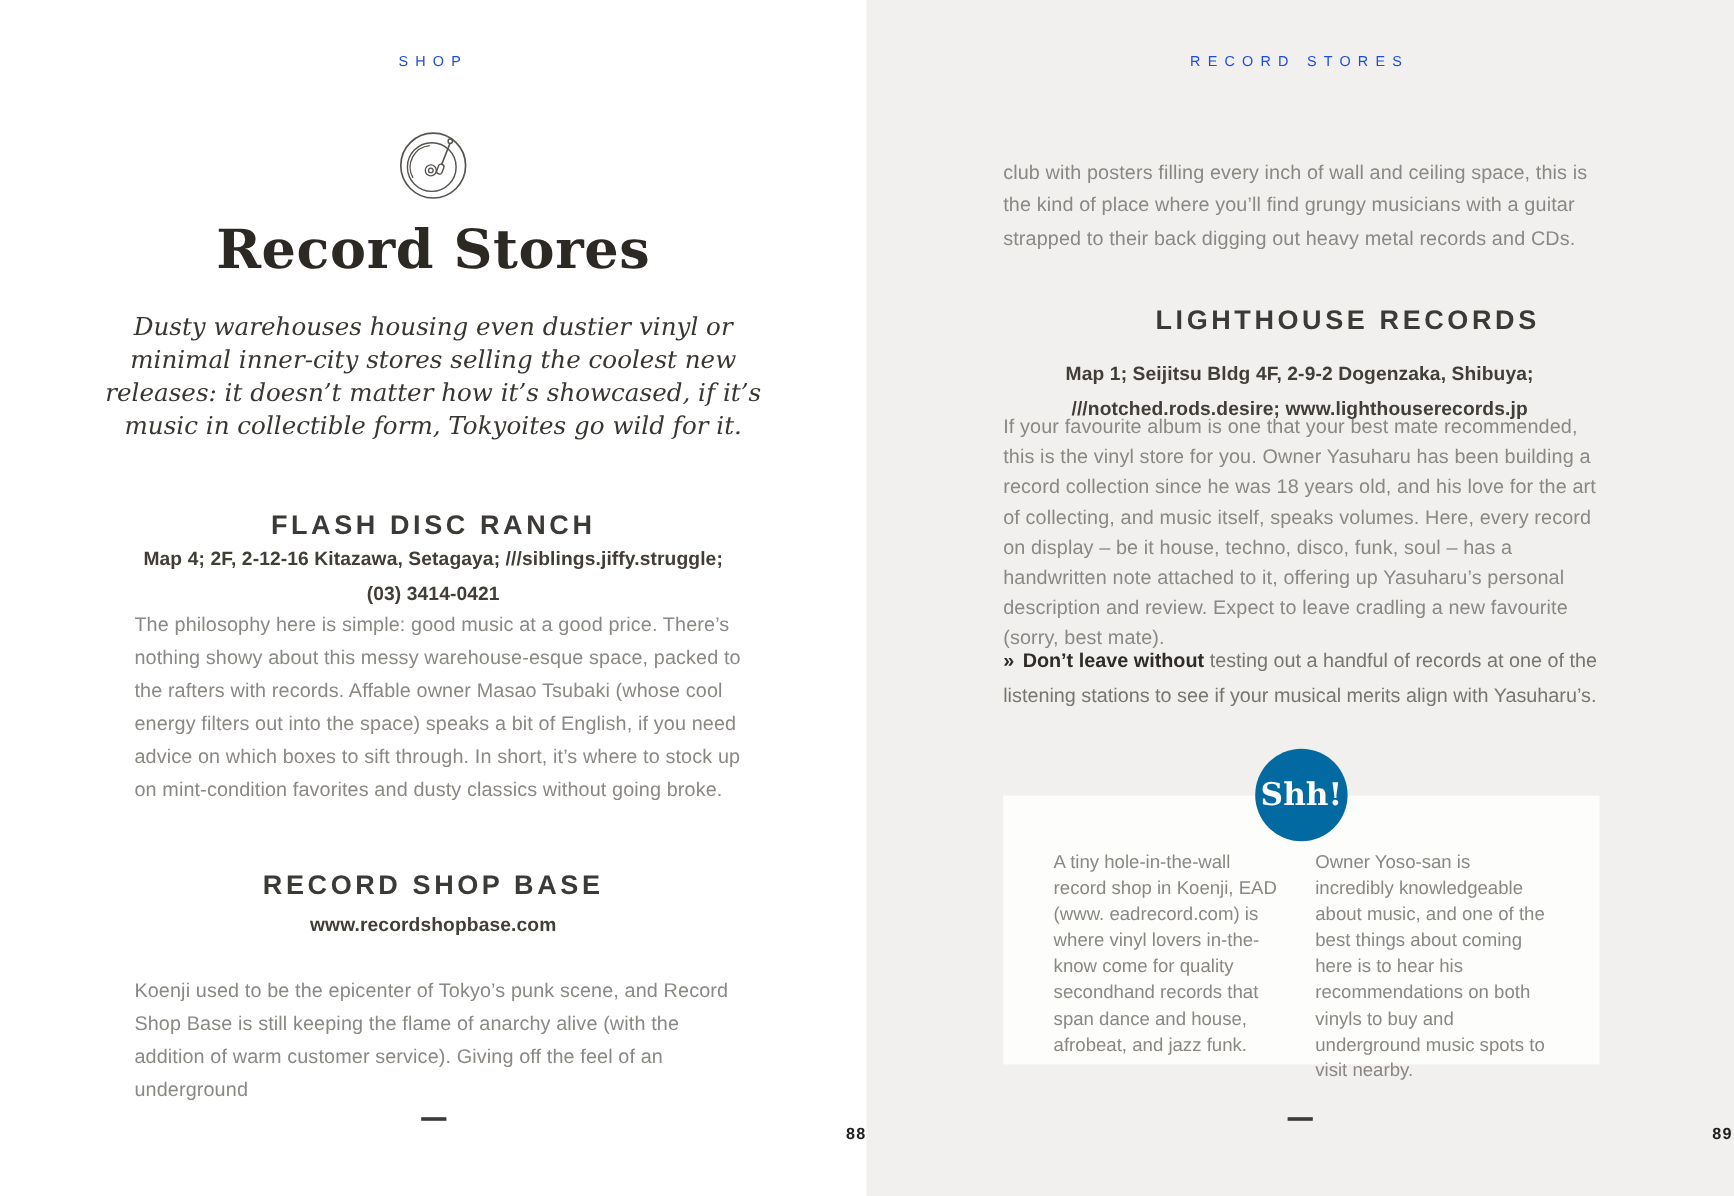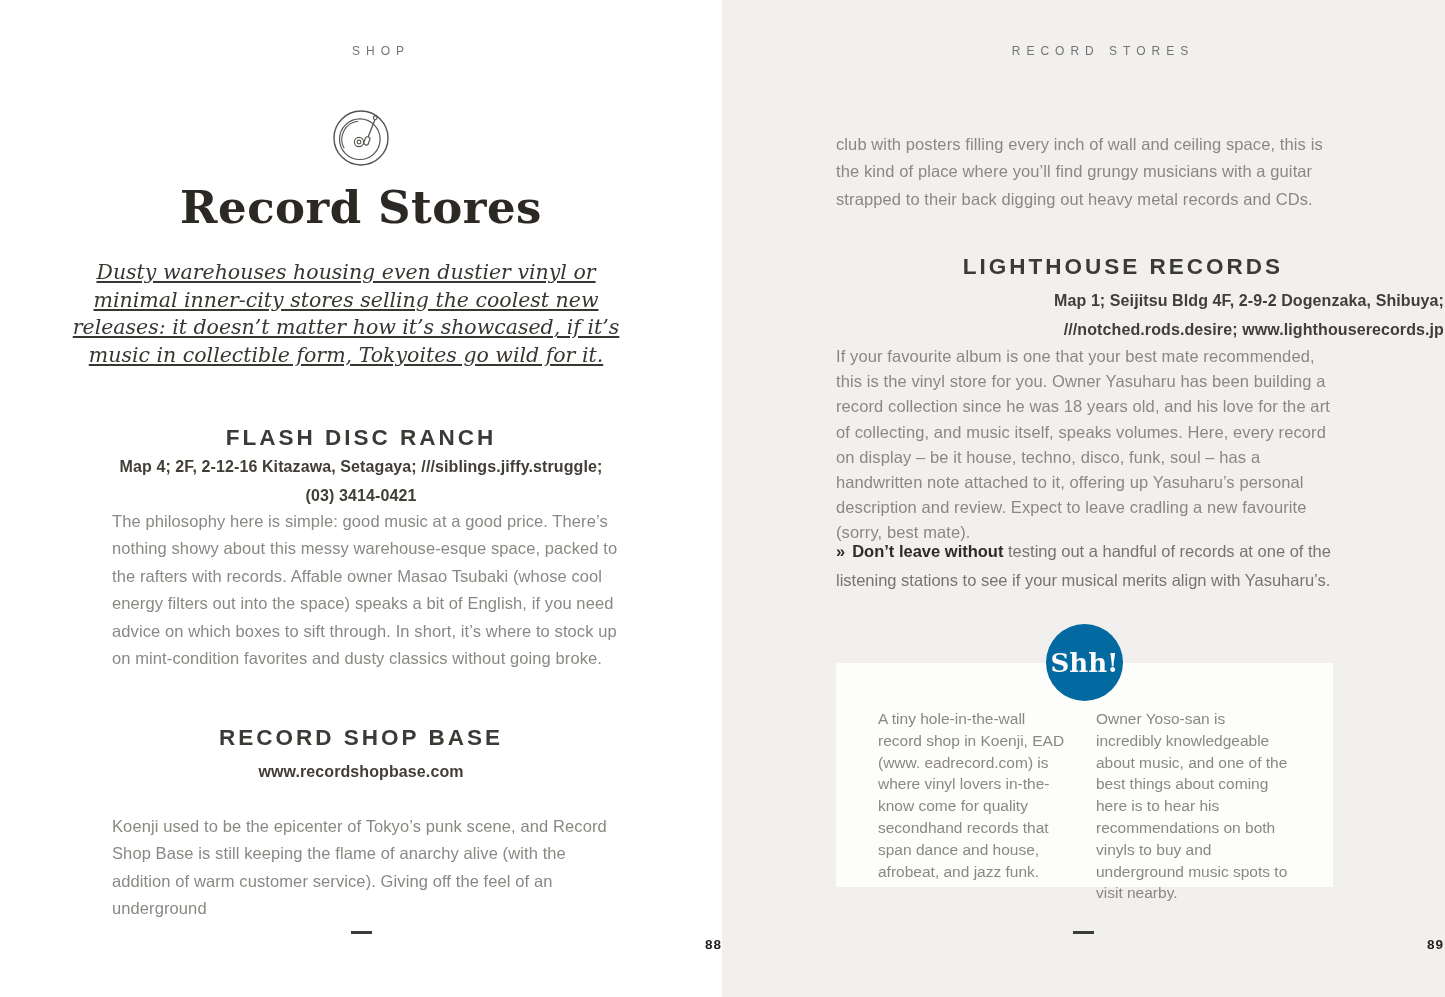--- a/index.html
+++ b/index.html
@@ -10,21 +10,21 @@
     -webkit-font-smoothing:antialiased;
   }
   .page{position:absolute;top:0;height:997px;}
   .page-left{left:0;width:722px;background:#ffffff;}
   .page-right{left:722px;width:723px;background:#f1f0ee;}
 
   .abs{position:absolute;}
 
   .running-head{
     width:722px;text-align:center;
-    font-size:12px;letter-spacing:6px;color:#737373;font-weight:500;padding-left:20px;
+    font-size:12px;letter-spacing:6px;color:#1d4ed8;font-weight:500;
   }
 
   .chapter-title{
     width:722px;text-align:center;
     font-family:"DejaVu Serif", serif;font-weight:bold;
     font-size:45px;color:#2c2823;letter-spacing:0.5px;
   }
 
   .intro{
     width:556px;text-align:center;
@@ -94,21 +94,21 @@
       <circle cx="14.2" cy="-20.3" r="1.8" stroke="#57544f" stroke-width="1.2"></circle>
       <path d="M 14 -18.5 L 7 -0.8" stroke="#57544f" stroke-width="1.3"></path>
       <g transform="translate(5.9,2.9) rotate(21)">
         <rect x="-2.3" y="-4.2" width="4.6" height="8.4" rx="2.1" fill="#ffffff" stroke="#57544f" stroke-width="1.2"></rect>
       </g>
     </svg>
   </div>
 
   <div class="abs chapter-title" style="top:181px;left:0;">Record Stores</div>
 
-  <div class="abs intro" style="top:259px;left:68px;text-decoration:underline;">Dusty warehouses housing even dustier vinyl or minimal inner-city stores selling the coolest new releases: it doesn’t matter how it’s showcased, if it’s music in collectible form, Tokyoites go wild for it.</div>
+  <div class="abs intro" style="top:259px;left:83px;">Dusty warehouses housing even dustier vinyl or minimal inner-city stores selling the coolest new releases: it doesn’t matter how it’s showcased, if it’s music in collectible form, Tokyoites go wild for it.</div>
 
   <div class="abs shop-heading" style="top:425px;left:0;">FLASH DISC RANCH</div>
   <div class="abs shop-address" style="top:453px;left:0;">
     <div>Map 4; 2F, 2-12-16 Kitazawa, Setagaya; ///siblings.jiffy.struggle;</div>
     <div>(03) 3414-0421</div>
   </div>
   <div class="abs body-text lh-left" style="top:508px;left:112px;width:508px;">The philosophy here is simple: good music at a good price. There’s nothing showy about this messy warehouse-esque space, packed to the rafters with records. Affable owner Masao Tsubaki (whose cool energy filters out into the space) speaks a bit of English, if you need advice on which boxes to sift through. In short, it’s where to stock up on mint-condition favorites and dusty classics without going broke.</div>
 
   <div class="abs shop-heading" style="top:725px;left:0;">RECORD SHOP BASE</div>
   <div class="abs shop-address" style="top:758px;left:0;">
@@ -122,21 +122,21 @@
   </div>
 </div>
 
 <div class="page page-right">
 
   <div class="abs running-head" style="top:44px;left:0;">RECORD STORES</div>
 
   <div class="abs body-text lh-left" style="top:131px;left:114px;width:500px;">club with posters filling every inch of wall and ceiling space, this is the kind of place where you’ll find grungy musicians with a guitar strapped to their back digging out heavy metal records and CDs.</div>
 
   <div class="abs shop-heading" style="top:254px;left:0;margin-left:40px;">LIGHTHOUSE RECORDS</div>
-  <div class="abs shop-address" style="top:287px;left:0;text-align:right;">
+  <div class="abs shop-address" style="top:299px;left:0;">
     <div>Map 1; Seijitsu Bldg 4F, 2-9-2 Dogenzaka, Shibuya;</div>
     <div>///notched.rods.desire; www.lighthouserecords.jp</div>
   </div>
   <div class="abs body-text lh-right" style="top:344px;left:114px;width:502px;">If your favourite album is one that your best mate recommended, this is the vinyl store for you. Owner Yasuharu has been building a record collection since he was 18 years old, and his love for the art of collecting, and music itself, speaks volumes. Here, every record on display – be it house, techno, disco, funk, soul – has a handwritten note attached to it, offering up Yasuharu’s personal description and review. Expect to leave cradling a new favourite (sorry, best mate).</div>
 
   <div class="abs tip" style="top:537px;left:114px;">
     <span class="marker">»</span><span class="b">Don’t leave without</span><span> testing out a handful of records at one of the listening stations to see if your musical merits align with Yasuharu’s.</span>
   </div>
 
   <div class="abs shh-box" style="top:663px;left:114px;"></div>

